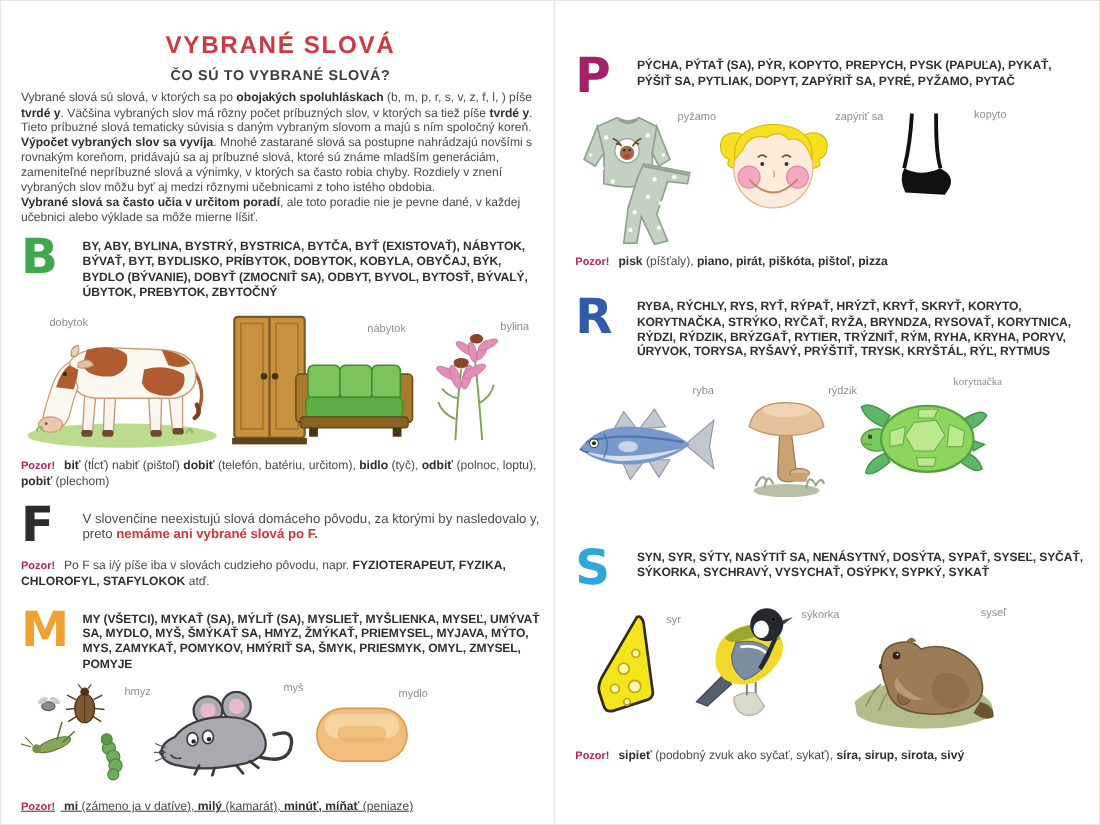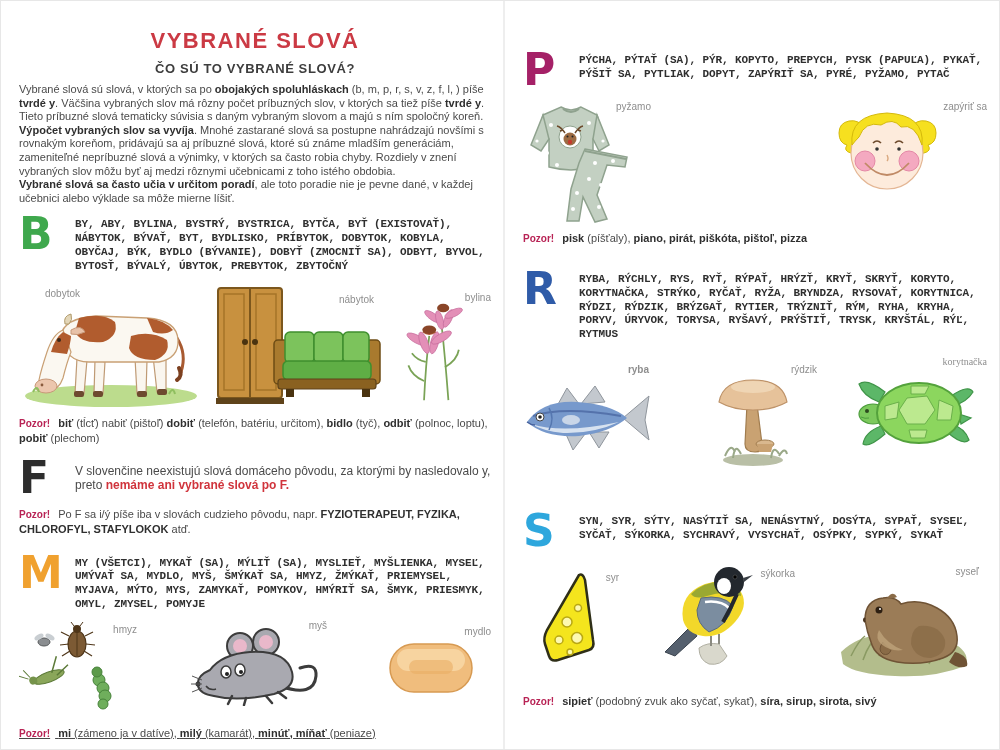--- a/index.html
+++ b/index.html
@@ -11,29 +11,29 @@
   .col-left { left:18px; width:472px; }
   .col-right { left:522px; width:464px; }
 
   .title { margin-top:27px; text-align:center; font-size:22px; font-weight:800; letter-spacing:1.5px; color:#cb3a44; }
   .subtitle { margin-top:7px; text-align:center; font-size:13px; font-weight:800; letter-spacing:0.6px; color:#3d3d3d; }
   .intro { margin-top:7px; font-size:11px; line-height:13.6px; color:#4a4a4a; }
   .intro b { color:#2f2f2f; }
 
   .letter-sec { display:flex; gap:12px; align-items:flex-start; }
   .big-letter { font-family:"DejaVu Sans", sans-serif; font-size:44px; line-height:38px; font-weight:800; min-width:44px; }
-  .words { font-weight:700; font-size:11px; line-height:13.8px; color:#2f2f2f; padding-top:3px; letter-spacing:-0.1px;font-family:Liberation Mono, monospace; }
+  .words { font-weight:700; font-size:11px; line-height:13.8px; color:#2f2f2f; padding-top:3px; letter-spacing:-0.1px; }
   .sec-text { font-size:12px; line-height:14px; color:#4a4a4a; padding-top:5px; }
   .sec-text b { font-weight:800; }
 
   .pozor { font-size:11px; line-height:14px; color:#4a4a4a; }
   .pozor b { color:#2f2f2f; }
   .pozor-label { font-weight:800; font-size:10px; margin-right:5px; }
 
-  .fig-row { display:flex; justify-content:space-between; position:relative; }
+  .fig-row { display:flex; position:relative; }
   figure { position:relative; }
   figcaption { position:absolute; font-size:10px; color:#8e8e8e; white-space:nowrap; }
 
   .row-b { margin-top:6px; height:134px; }
   .row-m { margin-top:6px; height:94px; }
   .row-p { margin-top:8px; height:130px; }
   .row-r { margin-top:14px; height:116px; }
   .row-s { margin-top:10px; height:126px; }
 
   .sec-b { margin-top:10px; } .poz-b { margin-top:2px; }
@@ -299,20 +299,28 @@
           <path d="M38 40 q4 -4 8 0 M60 40 q4 -4 8 0" stroke="#6d4a2c" stroke-width="1.6" fill="none"></path>
           <circle cx="42" cy="46" r="1.8" fill="#333"></circle>
             <circle cx="64" cy="46" r="1.8" fill="#333"></circle>
           <circle cx="30" cy="58" r="10" fill="#f4a9c0" stroke="#e487a6" stroke-width="1"></circle>
           <circle cx="74" cy="58" r="10" fill="#f4a9c0" stroke="#e487a6" stroke-width="1"></circle>
           <path d="M30 60 Q52 84 74 60" stroke="#c08a66" stroke-width="1.8" fill="none"></path>
           <path d="M52 52 q2 4 0 6" stroke="#d9a87f" stroke-width="1.4" fill="none"></path>
         </svg>
         <figcaption style="color: rgb(142, 142, 142);">zapýriť sa</figcaption>
       </figure>
+      <figure class="f-hoof">
+        <svg width="55" height="85" viewBox="0 0 55 85">
+          <path d="M14 0 C13 20 10 38 7 50" stroke="#111" stroke-width="3.5" fill="none"></path>
+          <path d="M36 0 C36 18 36 36 40 50" stroke="#111" stroke-width="3.5" fill="none"></path>
+          <path d="M7 50 Q22 58 40 50 L46 54 Q52 60 48 68 L44 74 L8 72 Q2 60 7 50 Z" fill="#111"></path>
+        </svg>
+        <figcaption style="color: rgb(142, 142, 142);">kopyto</figcaption>
+      </figure>
     </div>
 
     <p class="pozor poz-p">
       <b class="pozor-label" style="color: rgb(184, 35, 85);">Pozor!</b>
       <span><b>pisk</b><span> (píšťaly), </span><b>piano, pirát, piškóta, pištoľ, pizza</b></span>
     </p>
 
     <section class="letter-sec sec-r">
       <span class="big-letter" style="color: rgb(47, 91, 168);">R</span>
       <p class="words">RYBA, RÝCHLY, RYS, RYŤ, RÝPAŤ, HRÝZŤ, KRYŤ, SKRYŤ, KORYTO, KORYTNAČKA, STRÝKO, RYČAŤ, RYŽA, BRYNDZA, RYSOVAŤ, KORYTNICA, RÝDZI, RÝDZIK, BRÝZGAŤ, RYTIER, TRÝZNIŤ, RÝM, RYHA, KRYHA, PORYV, ÚRYVOK, TORYSA, RYŠAVÝ, PRÝŠTIŤ, TRYSK, KRYŠTÁL, RÝĽ, RYTMUS</p>
@@ -328,21 +336,21 @@
           <path d="M100 38 L126 16 L122 40 L126 60 Z" fill="#c3c8ce" stroke="#8f959c" stroke-width="1"></path>
           <path d="M4 42 Q20 20 54 22 Q88 24 104 38 Q88 52 56 56 Q22 58 4 42 Z" fill="#7799cc"></path>
           <path d="M8 44 Q40 54 96 42 Q70 54 40 53 Q20 51 8 44 Z" fill="#e8eef6" opacity="0.85"></path>
           <path d="M10 36 Q40 26 98 36" stroke="#46619c" stroke-width="2" fill="none" opacity="0.7"></path>
           <ellipse cx="48" cy="40" rx="9" ry="5" fill="#c9d6e8"></ellipse>
           <circle cx="17" cy="37" r="4" fill="#fff" stroke="#444" stroke-width="1"></circle>
             <circle cx="17" cy="37" r="1.8" fill="#222"></circle>
           <path d="M4 42 q4 3 8 3" stroke="#46619c" stroke-width="1.5" fill="none"></path>
           <path d="M26 28 q6 10 0 22" stroke="#5577b0" stroke-width="1.5" fill="none"></path>
         </svg>
-        <figcaption style="color: rgb(142, 142, 142); font-weight: bold;">ryba</figcaption>
+        <figcaption style="color: rgb(142, 142, 142);">ryba</figcaption>
       </figure>
       <figure class="f-mushroom">
         <svg width="82" height="94" viewBox="0 0 82 94">
           <ellipse cx="40" cy="88" rx="30" ry="6" fill="#b9bfa6"></ellipse>
           <path d="M12 84 q6 -14 10 -4 M20 86 q2 -16 8 -4 M58 86 q2 -14 8 -4 M66 84 q6 -10 8 -2" stroke="#9aa888" stroke-width="2" fill="none"></path>
           <path d="M34 32 L32 72 Q32 80 42 80 Q50 80 49 72 L44 32 Z" fill="#c9a272" stroke="#a07c4e" stroke-width="1.2"></path>
           <ellipse cx="52" cy="72" rx="9" ry="4" fill="#d9b88e" stroke="#a07c4e" stroke-width="1"></ellipse>
           <path d="M44 72 L60 72 L58 80 L46 80 Z" fill="#c9a272"></path>
           <path d="M6 30 Q10 8 40 8 Q70 8 74 30 Q60 38 40 38 Q20 38 6 30 Z" fill="#e6c29a" stroke="#bd9268" stroke-width="1.2"></path>
           <ellipse cx="40" cy="15" rx="22" ry="6" fill="#efd5b4"></ellipse>

